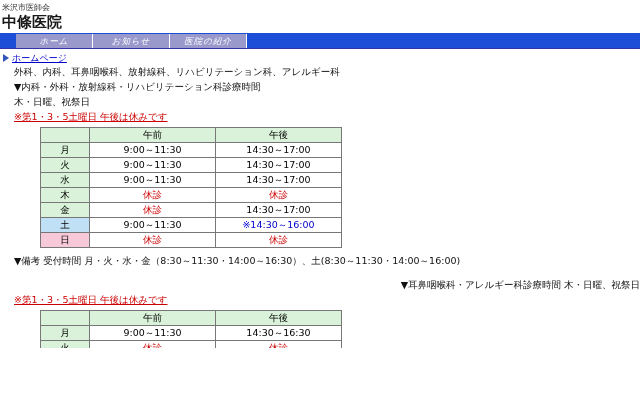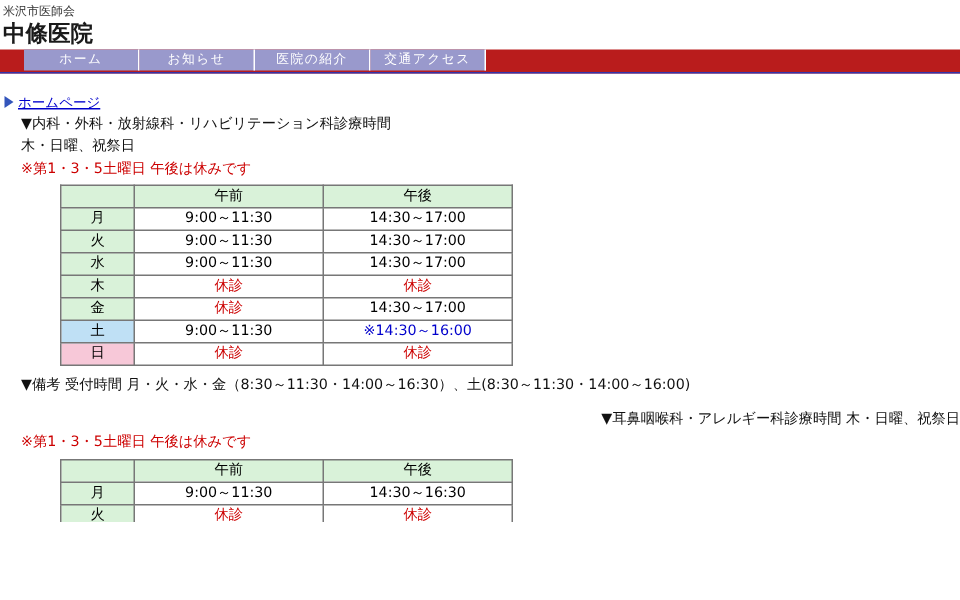--- a/index.html
+++ b/index.html
@@ -29,43 +29,44 @@
   }
   .site-title {
     font-size: 15px;
     font-weight: bold;
     color: #1a1a1a;
     padding: 1px 0 2px 2px;
     line-height: 1.1;
   }
   .navbar {
     display: flex;
-    align-items: flex-start;
-    background: #b91c1c;
+    align-items: flex-end;
+    background: #1d4ed8;
     height: 15px;
     border-bottom: 1px solid #3333aa;
+    font-style: italic;
   }
   .navtab {
     width: 76px;
     background: #9999cc;
     color: #ffffff;
     font-size: 8.5px;
     text-align: center;
     line-height: 14px;
     border-right: 1px solid #ffffff;
     letter-spacing: 1px;
   }
   .navtab:first-child {
     margin-left: 16px;
   }
   .breadcrumb2 {
     display: flex;
     align-items: center;
     gap: 3px;
-    padding: 13px 0 0 3px;
+    padding: 3px 0 0 3px;
   }
   .tri {
     width: 0;
     height: 0;
     border-left: 6px solid #3355bb;
     border-top: 4px solid transparent;
     border-bottom: 4px solid transparent;
   }
   .bc-link {
     color: #0000cc;
@@ -93,20 +94,21 @@
     line-height: 1.5;
   }
   .hdr-line {
     font-size: 9.5px;
     color: #111111;
     margin-left: 14px;
     line-height: 1.6;
   }
   .note-red {
     color: #cc0000;
+    text-decoration: underline;
   }
   table.sched {
     border-collapse: collapse;
     margin-left: 40px;
     margin-top: 3px;
     font-size: 9.5px;
   }
   table.sched td, table.sched th {
     border: 1px solid #777777;
     text-align: center;
@@ -157,28 +159,28 @@
 <div class="page">
 
   <div class="breadcrumb">米沢市医師会</div>
 
   <div class="site-title">中條医院</div>
 
   <div class="navbar">
     <div class="navtab">ホーム</div>
     <div class="navtab">お知らせ</div>
     <div class="navtab">医院の紹介</div>
-    <div class="navtab">交通アクセス</div>
   </div>
 
   <div class="breadcrumb2">
     <span class="tri"></span>
     <a class="bc-link" href="#">ホームページ</a>
   </div>
 
+  <div class="body-line">外科、内科、耳鼻咽喉科、放射線科、リハビリテーション科、アレルギー科</div>
 
 
   <div class="hdr-line">▼内科・外科・放射線科・リハビリテーション科診療時間</div>
   <div class="hdr-line">木・日曜、祝祭日</div>
   <div class="hdr-line note-red">※第1・3・5土曜日 午後は休みです</div>
 
   <table class="sched">
     <tbody>
         <tr>
       <th class="corner"></th>

